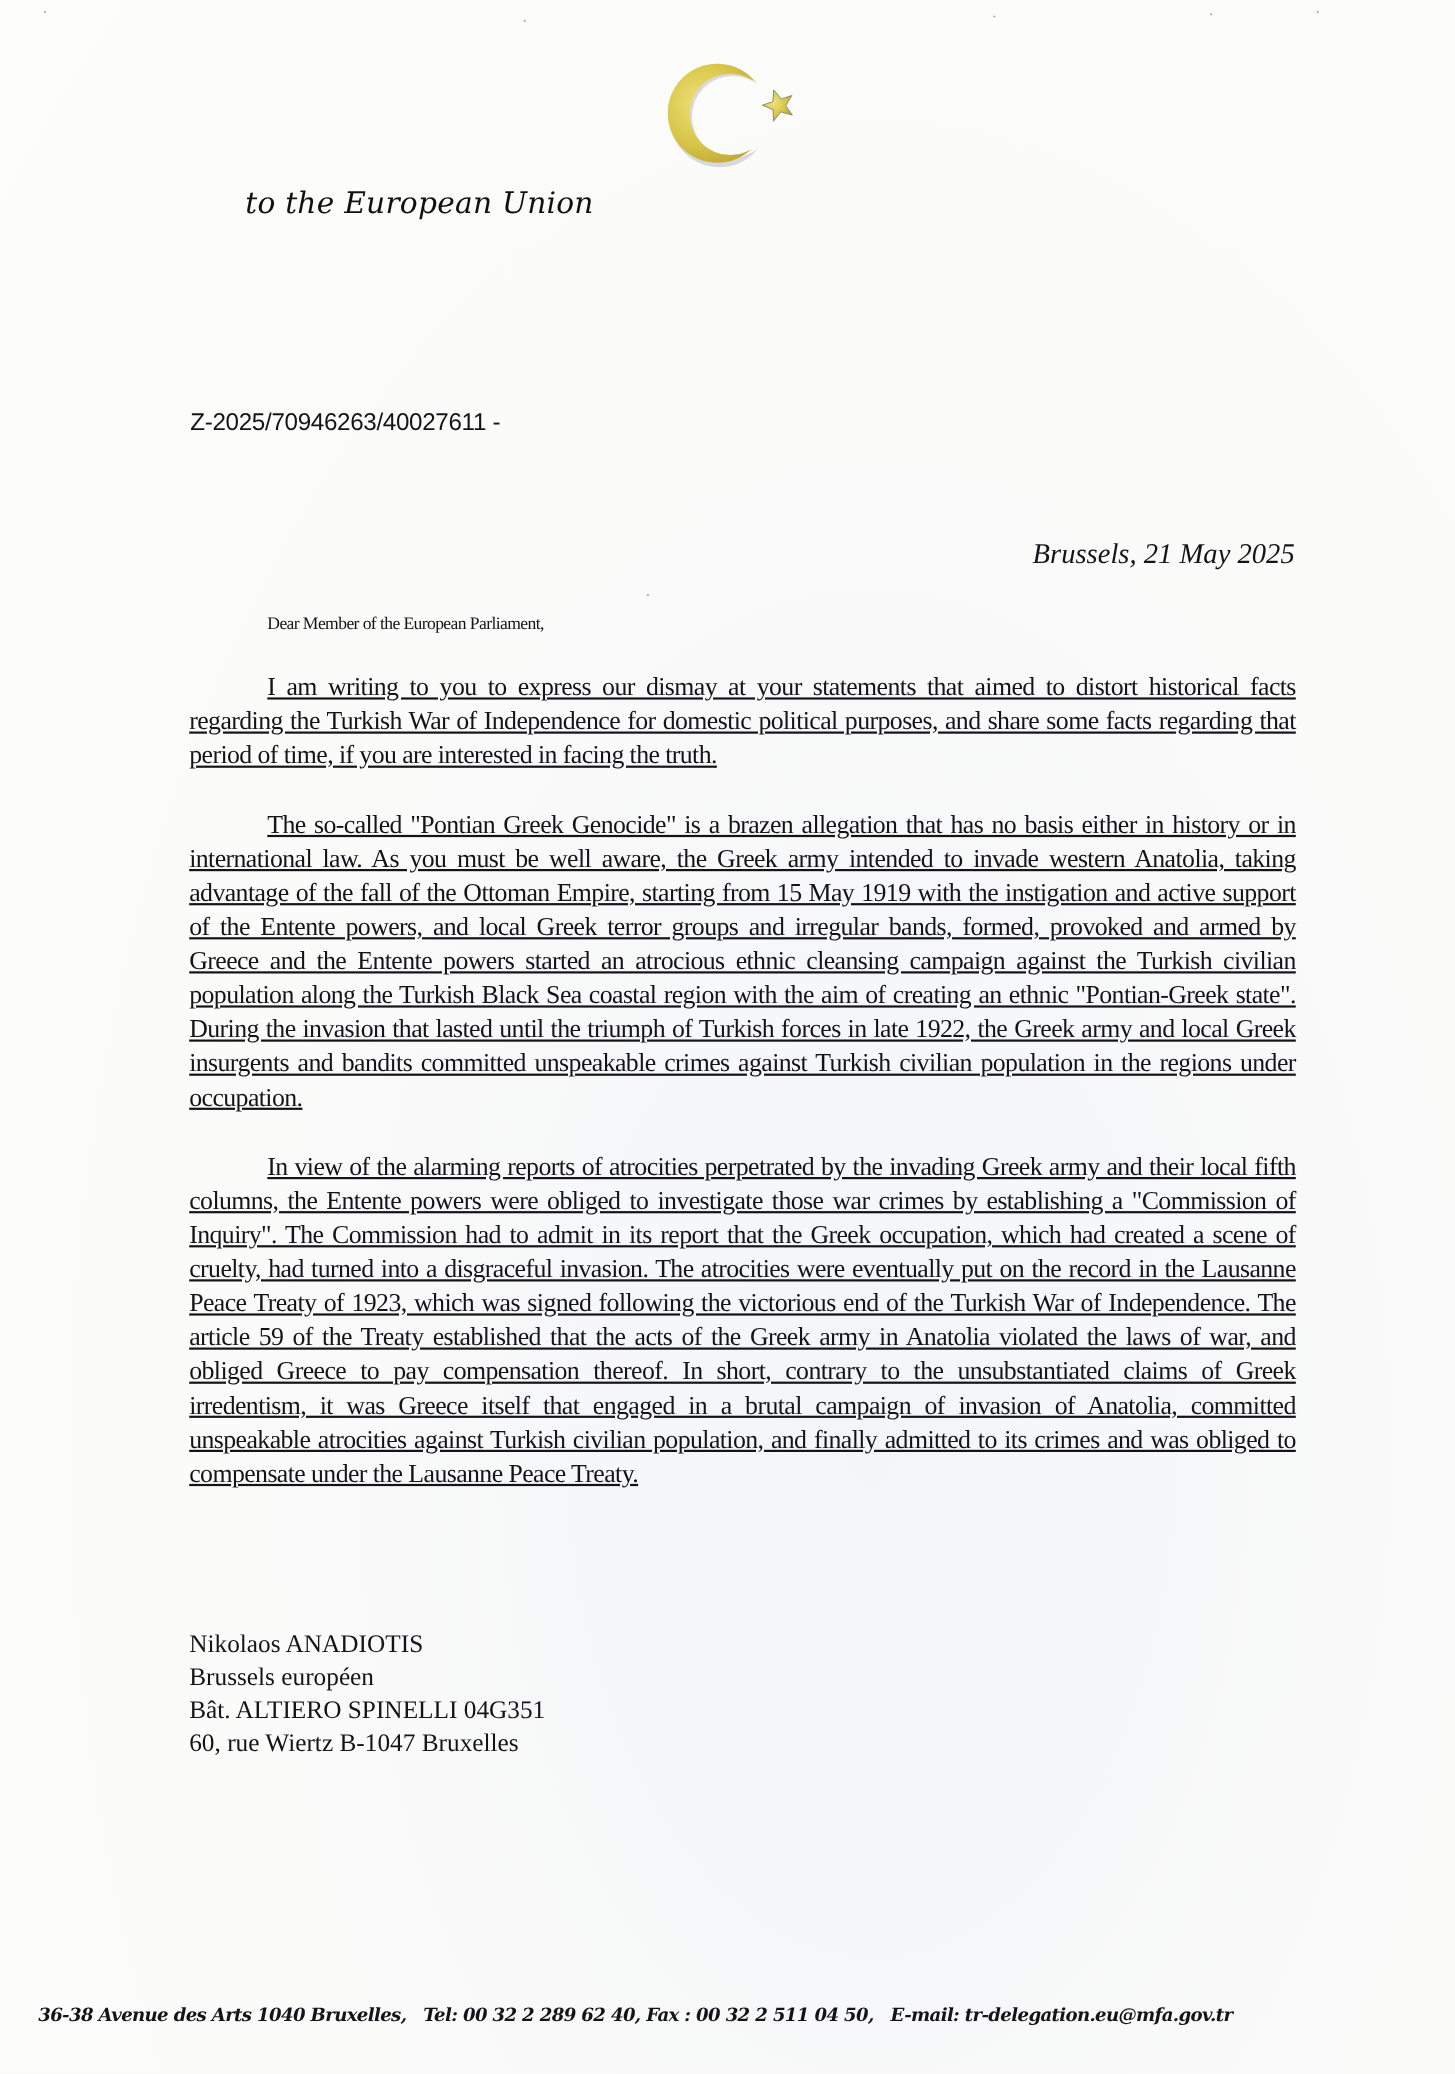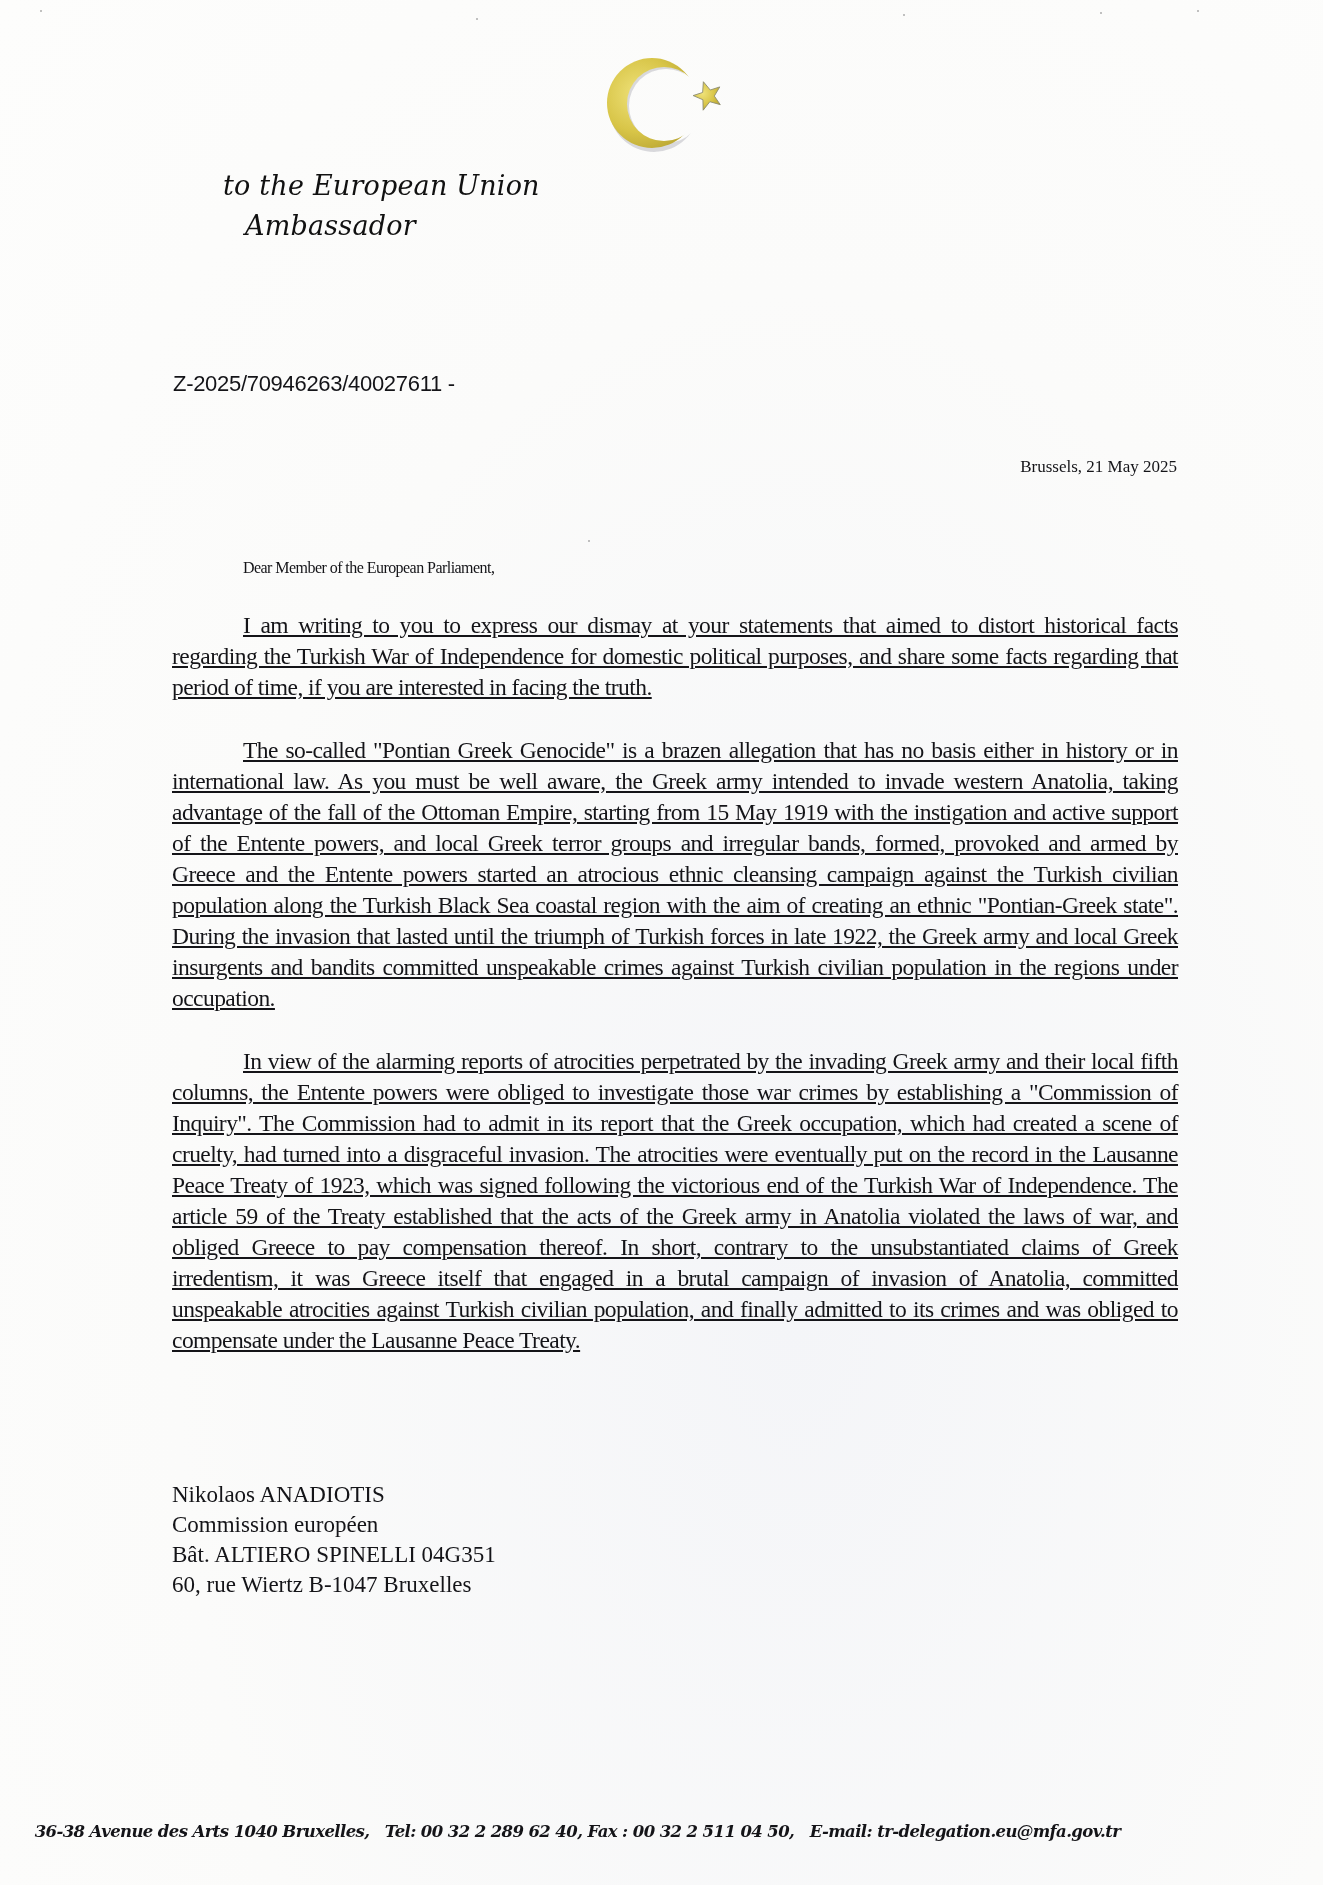--- a/index.html
+++ b/index.html
@@ -48,22 +48,23 @@
       position: absolute;
       left: 173px;
       top: 371px;
       font-size: 22px;
       font-family: "Liberation Sans", sans-serif;
       letter-spacing: -0.3px;
     }
     .place-date {
       position: absolute;
       right: 146px;
-      top: 457px;
-      font-size: 17px;
+      top: 489px;
+      font-size: 26px;
+      font-style: italic;
     }
     .body-text {
       position: absolute;
       left: 172px;
       top: 552px;
       width: 1006px;
       font-size: 23.5px;
       line-height: 31px;
       font-stretch: condensed;
       letter-spacing: -0.55px;
@@ -130,37 +131,36 @@
       <circle cx="62" cy="55" r="45" fill="url(#goldGrad)" mask="url(#crescentMask)"></circle>
 
       <g transform="translate(118,48) rotate(-18)">
         <polygon points="0,-15 4,-5 14,-5 6,2 9,12 0,6 -9,12 -6,2 -14,-5 -4,-5" fill="url(#goldGrad)" stroke="#8a8a70" stroke-width="0.8"></polygon>
       </g>
     </svg>
   </div>
 
   <div class="letterhead">
     <div class="lh-2">to the European Union</div>
-    <div class="lh-3">Ambassador</div>
   </div>
 
   <div class="reference">Z-2025/70946263/40027611 -</div>
 
   <div class="place-date">Brussels, 21 May 2025</div>
 
   <div class="body-text">
     <div class="salutation">Dear Member of the European Parliament,</div>
     <p class="para">I am writing to you to express our dismay at your statements that aimed to distort historical facts regarding the Turkish War of Independence for domestic political purposes, and share some facts regarding that period of time, if you are interested in facing the truth.</p>
     <p class="para">The so-called "Pontian Greek Genocide" is a brazen allegation that has no basis either in history or in international law. As you must be well aware, the Greek army intended to invade western Anatolia, taking advantage of the fall of the Ottoman Empire, starting from 15 May 1919 with the instigation and active support of the Entente powers, and local Greek terror groups and irregular bands, formed, provoked and armed by Greece and the Entente powers started an atrocious ethnic cleansing campaign against the Turkish civilian population along the Turkish Black Sea coastal region with the aim of creating an ethnic "Pontian-Greek state". During the invasion that lasted until the triumph of Turkish forces in late 1922, the Greek army and local Greek insurgents and bandits committed unspeakable crimes against Turkish civilian population in the regions under occupation.</p>
     <p class="para">In view of the alarming reports of atrocities perpetrated by the invading Greek army and their local fifth columns, the Entente powers were obliged to investigate those war crimes by establishing a "Commission of Inquiry". The Commission had to admit in its report that the Greek occupation, which had created a scene of cruelty, had turned into a disgraceful invasion. The atrocities were eventually put on the record in the Lausanne Peace Treaty of 1923, which was signed following the victorious end of the Turkish War of Independence. The article 59 of the Treaty established that the acts of the Greek army in Anatolia violated the laws of war, and obliged Greece to pay compensation thereof. In short, contrary to the unsubstantiated claims of Greek irredentism, it was Greece itself that engaged in a brutal campaign of invasion of Anatolia, committed unspeakable atrocities against Turkish civilian population, and finally admitted to its crimes and was obliged to compensate under the Lausanne Peace Treaty.</p>
   </div>
 
   <div class="recipient">
     <div>Nikolaos ANADIOTIS</div>
-    <div>Commission européen</div>
+    <div>Brussels européen</div>
     <div>Bât. ALTIERO SPINELLI 04G351</div>
     <div>60, rue Wiertz B-1047 Bruxelles</div>
   </div>
 
   <div class="footer">
     <span>36-38 Avenue des Arts 1040 Bruxelles,</span>
     &nbsp;
     <span>Tel:</span>
     <span>00 32 2 289 62 40,</span>
     <span>Fax :</span>

